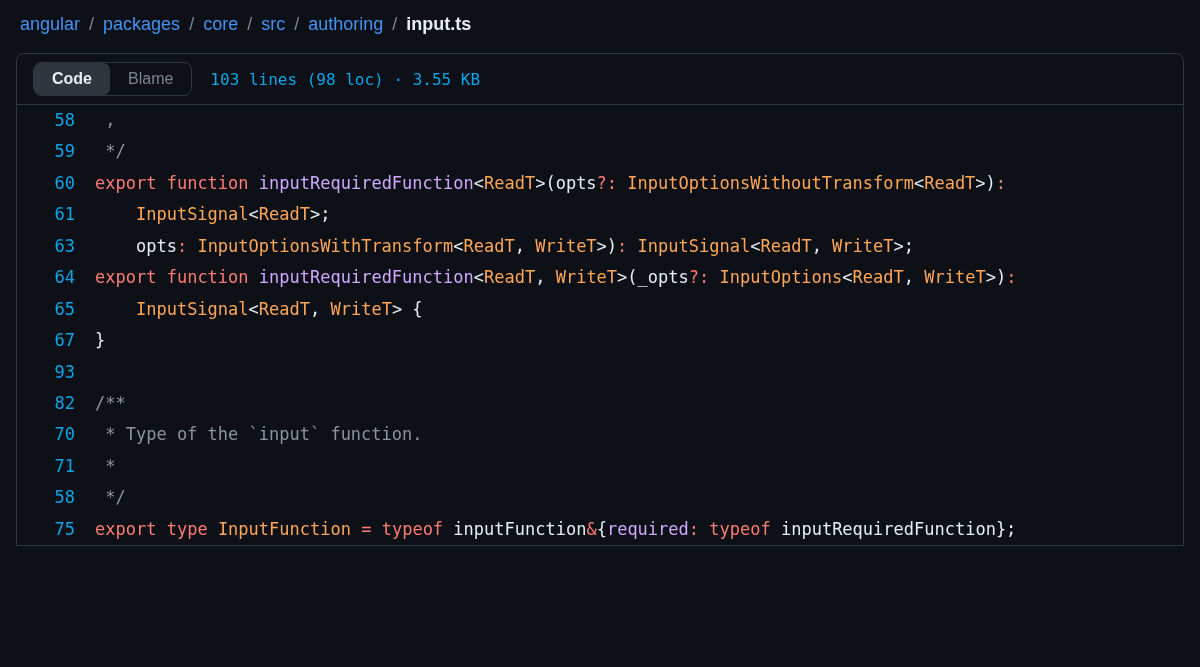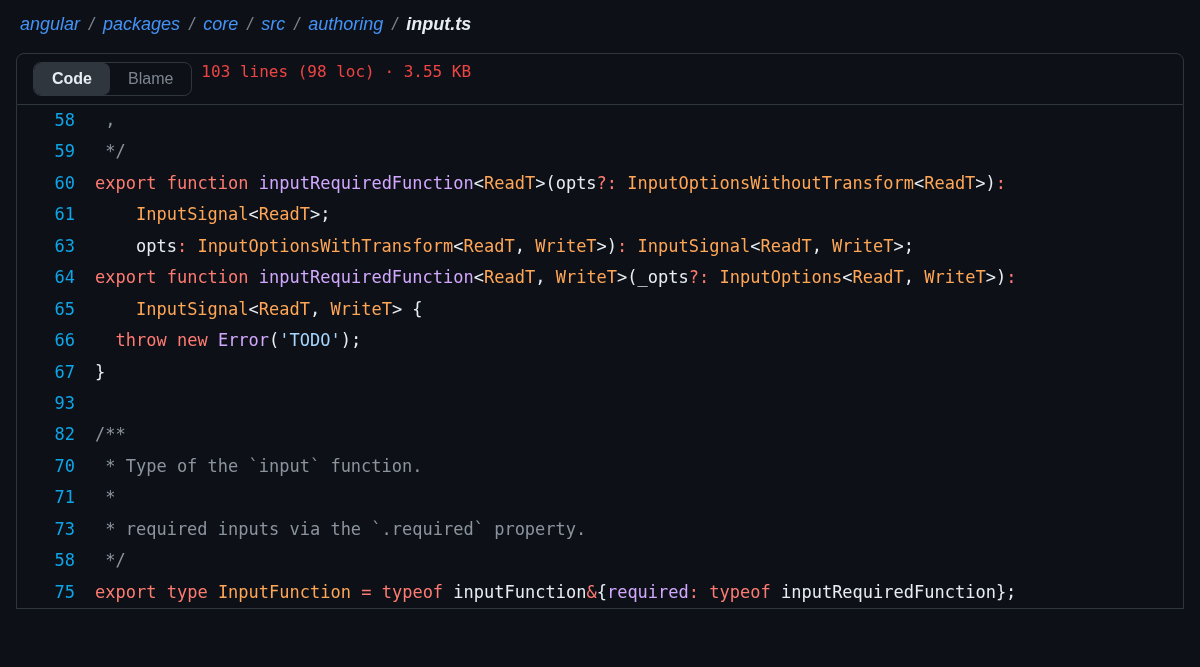--- a/index.html
+++ b/index.html
@@ -9,31 +9,30 @@
     font-family: -apple-system, BlinkMacSystemFont, "Segoe UI", Helvetica, Arial, sans-serif;
     font-size: 14px;
     width: 1200px;
     height: 667px;
     overflow: hidden;
   }
   .breadcrumb {
     padding: 14px 38px 18px 20px;
     font-size: 18px;
     color: #7d8590;
-    font-style: italic;
   }
   .breadcrumb a {
     color: #4493f8;
     text-decoration: none;
   }
   .breadcrumb .sep { color: #7d8590; margin: 0 4px; }
   .breadcrumb .current { color: #e6edf3; font-weight: 600; }
   .toolbar {
     display: flex;
-    align-items: flex-start;
+    align-items: center;
     padding: 8px 16px;
     border: 1px solid #30363d;
     border-radius: 8px 8px 0 0;
     margin: 0 16px;
     gap: 8px;
   }
   .tab-group {
     display: flex;
     border: 1px solid #30363d;
     border-radius: 8px;
@@ -47,22 +46,22 @@
     background: transparent;
     border: none;
   }
   .tab.active {
     background: #30363d;
     color: #e6edf3;
     font-weight: 600;
     border-radius: 7px;
   }
   .file-info {
-    margin-left: 1px;
-    color: #ef4444;
+    margin-left: 10px;
+    color: #0ea5e9;
     font-size: 16px;
     font-family: ui-monospace, SFMono-Regular, "SF Mono", Menlo, Consolas, monospace;
   }
   .code-area {
     margin: 0 16px;
     border: 1px solid #30363d;
     border-top: none;
     font-family: ui-monospace, SFMono-Regular, "SF Mono", Menlo, Consolas, monospace;
     font-size: 17px;
     line-height: 1.85;
@@ -109,22 +108,20 @@
 </div>
 
 <div class="code-area" id="code-area">
     <div class="code-line"><span class="lineno">58</span><span class="code-content"><span class="p"> </span><span class="c">,</span></span></div>
     <div class="code-line"><span class="lineno">59</span><span class="code-content"><span class="c"> */</span></span></div>
     <div class="code-line"><span class="lineno">60</span><span class="code-content"><span class="k">export</span><span class="p"> </span><span class="k">function</span><span class="p"> </span><span class="fn">inputRequiredFunction</span><span class="p">&lt;</span><span class="t">ReadT</span><span class="p">&gt;(opts</span><span class="op">?:</span><span class="p"> </span><span class="t">InputOptionsWithoutTransform</span><span class="p">&lt;</span><span class="t">ReadT</span><span class="p">&gt;)</span><span class="op">:</span></span></div>
     <div class="code-line"><span class="lineno">61</span><span class="code-content"><span class="p">    </span><span class="t">InputSignal</span><span class="p">&lt;</span><span class="t">ReadT</span><span class="p">&gt;;</span></span></div>
     <div class="code-line"><span class="lineno">63</span><span class="code-content"><span class="p">    opts</span><span class="op">:</span><span class="p"> </span><span class="t">InputOptionsWithTransform</span><span class="p">&lt;</span><span class="t">ReadT</span><span class="p">, </span><span class="t">WriteT</span><span class="p">&gt;)</span><span class="op">:</span><span class="p"> </span><span class="t">InputSignal</span><span class="p">&lt;</span><span class="t">ReadT</span><span class="p">, </span><span class="t">WriteT</span><span class="p">&gt;;</span></span></div>
     <div class="code-line"><span class="lineno">64</span><span class="code-content"><span class="k">export</span><span class="p"> </span><span class="k">function</span><span class="p"> </span><span class="fn">inputRequiredFunction</span><span class="p">&lt;</span><span class="t">ReadT</span><span class="p">, </span><span class="t">WriteT</span><span class="p">&gt;(_opts</span><span class="op">?:</span><span class="p"> </span><span class="t">InputOptions</span><span class="p">&lt;</span><span class="t">ReadT</span><span class="p">, </span><span class="t">WriteT</span><span class="p">&gt;)</span><span class="op">:</span></span></div>
     <div class="code-line"><span class="lineno">65</span><span class="code-content"><span class="p">    </span><span class="t">InputSignal</span><span class="p">&lt;</span><span class="t">ReadT</span><span class="p">, </span><span class="t">WriteT</span><span class="p">&gt; {</span></span></div>
-    <div class="code-line"><span class="lineno">66</span><span class="code-content"><span class="p">  </span><span class="k">throw</span><span class="p"> </span><span class="k">new</span><span class="p"> </span><span class="fn">Error</span><span class="p">(</span><span class="s">'TODO'</span><span class="p">);</span></span></div>
     <div class="code-line"><span class="lineno">67</span><span class="code-content"><span class="p">}</span></span></div>
     <div class="code-line"><span class="lineno">93</span><span class="code-content"><span class="p"></span></span></div>
     <div class="code-line"><span class="lineno">82</span><span class="code-content"><span class="c">/**</span></span></div>
     <div class="code-line"><span class="lineno">70</span><span class="code-content"><span class="c"> * Type of the `input` function.</span></span></div>
     <div class="code-line"><span class="lineno">71</span><span class="code-content"><span class="c"> *</span></span></div>
-    <div class="code-line"><span class="lineno">73</span><span class="code-content"><span class="c"> * required inputs via the `.required` property.</span></span></div>
     <div class="code-line"><span class="lineno">58</span><span class="code-content"><span class="c"> */</span></span></div>
     <div class="code-line"><span class="lineno">75</span><span class="code-content"><span class="k">export</span><span class="p"> </span><span class="k">type</span><span class="p"> </span><span class="t">InputFunction</span><span class="p"> </span><span class="op">=</span><span class="p"> </span><span class="k">typeof</span><span class="p"> inputFunction</span><span class="op">&amp;</span><span class="p">{</span><span class="fn">required</span><span class="op">:</span><span class="p"> </span><span class="k">typeof</span><span class="p"> inputRequiredFunction};</span></span></div>
   </div>
 
 </body></html>

